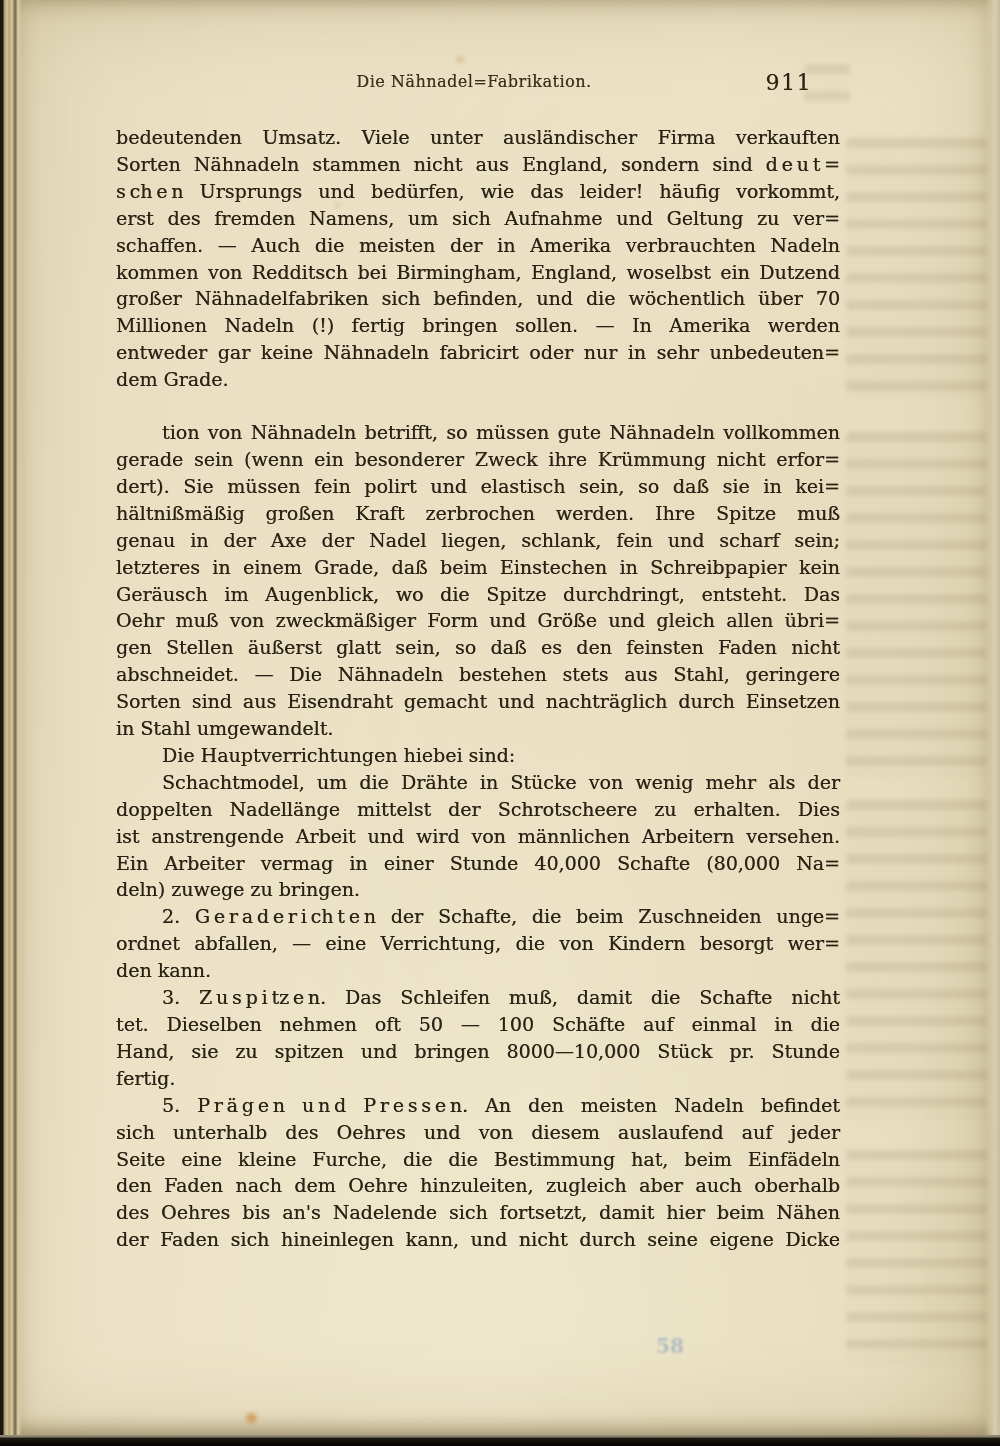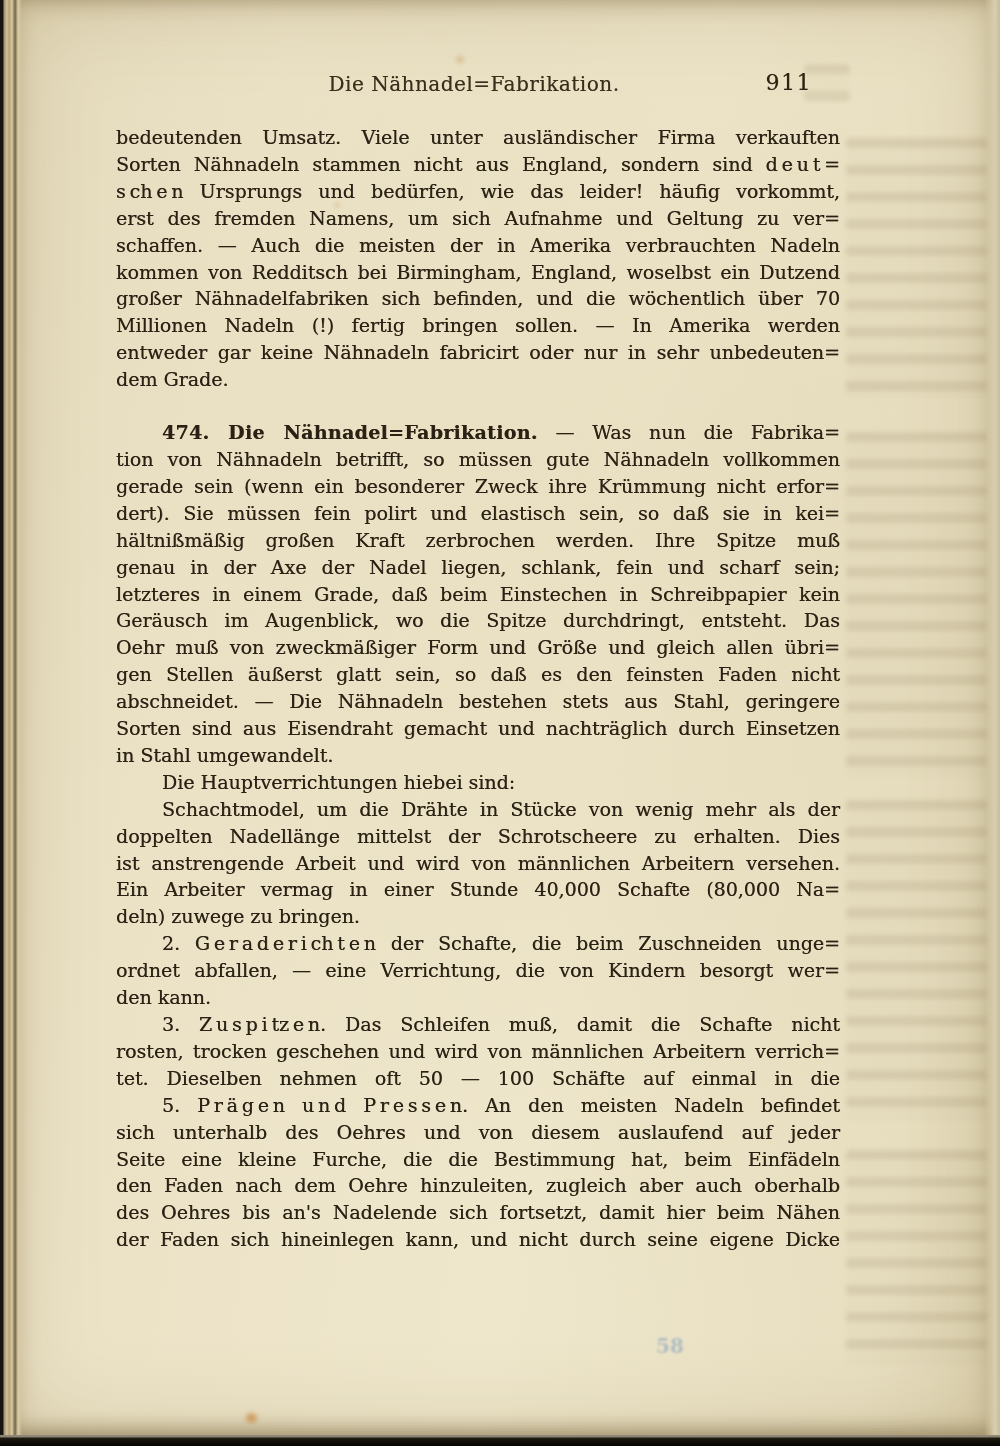--- a/index.html
+++ b/index.html
@@ -39,21 +39,21 @@
     position:absolute;right:0;top:0;bottom:9px;width:16px;
     background:linear-gradient(270deg,#c6bc9e 0px,#d9cfae 5px,rgba(238,230,206,0) 16px);
   }
 
   .running-header{
     position:absolute;left:108px;top:72px;width:724px;height:30px;
     color:#3a2d1b;
   }
   .header-title{
     display:block;text-align:center;
-    font-size:20px;letter-spacing:0.5px;
+    font-size:16px;letter-spacing:0.5px;
     text-shadow:0.3px 0 0 rgba(58,45,27,0.55);
   }
   .page-number{
     position:absolute;right:24px;top:-2px;
     font-size:22px;letter-spacing:1.5px;color:#2e2313;
     text-shadow:0.3px 0 0 rgba(46,35,19,0.6);
   }
 
   .text-block{
     position:absolute;left:112px;top:124px;width:724px;
@@ -115,21 +115,20 @@
           <div class="line">s ch e n Ursprungs und bedürfen, wie das leider! häufig vorkommt,</div>
           <div class="line">erst des fremden Namens, um sich Aufnahme und Geltung zu ver=</div>
           <div class="line">schaffen. — Auch die meisten der in Amerika verbrauchten Nadeln</div>
           <div class="line">kommen von Redditsch bei Birmingham, England, woselbst ein Dutzend</div>
           <div class="line">großer Nähnadelfabriken sich befinden, und die wöchentlich über 70</div>
           <div class="line">Millionen Nadeln (!) fertig bringen sollen. — In Amerika werden</div>
           <div class="line">entweder gar keine Nähnadeln fabricirt oder nur in sehr unbedeuten=</div>
           <div class="line last">dem Grade.</div>
         </div>
         <div class="para indent" style="margin-top: 26px;">
-          <div class="line"><span class="bold">474. Die Nähnadel=Fabrikation.</span><span> — Was nun die Fabrika=</span></div>
           <div class="line">tion von Nähnadeln betrifft, so müssen gute Nähnadeln vollkommen</div>
           <div class="line">gerade sein (wenn ein besonderer Zweck ihre Krümmung nicht erfor=</div>
           <div class="line">dert). Sie müssen fein polirt und elastisch sein, so daß sie in kei=</div>
           <div class="line">hältnißmäßig großen Kraft zerbrochen werden. Ihre Spitze muß</div>
           <div class="line">genau in der Axe der Nadel liegen, schlank, fein und scharf sein;</div>
           <div class="line">letzteres in einem Grade, daß beim Einstechen in Schreibpapier kein</div>
           <div class="line">Geräusch im Augenblick, wo die Spitze durchdringt, entsteht. Das</div>
           <div class="line">Oehr muß von zweckmäßiger Form und Größe und gleich allen übri=</div>
           <div class="line">gen Stellen äußerst glatt sein, so daß es den feinsten Faden nicht</div>
           <div class="line">abschneidet. — Die Nähnadeln bestehen stets aus Stahl, geringere</div>
@@ -146,22 +145,23 @@
           <div class="line">Ein Arbeiter vermag in einer Stunde 40,000 Schafte (80,000 Na=</div>
           <div class="line last">deln) zuwege zu bringen.</div>
         </div>
         <div class="para indent">
           <div class="line">2. G e r a d e r i ch t e n der Schafte, die beim Zuschneiden unge=</div>
           <div class="line">ordnet abfallen, — eine Verrichtung, die von Kindern besorgt wer=</div>
           <div class="line last">den kann.</div>
         </div>
         <div class="para indent">
           <div class="line">3. Z u s p i tz e n. Das Schleifen muß, damit die Schafte nicht</div>
-          <div class="line">rosten, trocken geschehen und wird von männlichen Arbeitern verrich=</div>
           <div class="line">tet. Dieselben nehmen oft 50 — 100 Schäfte auf einmal in die</div>
+          <div class="line">Hand, sie zu spitzen und bringen 8000—10,000 Stück pr. Stunde</div>
+          <div class="line last">fertig.</div>
         </div>
         <div class="para indent">
           <div class="line">5. P r ä g e n u n d P r e s s e n. An den meisten Nadeln befindet</div>
           <div class="line">sich unterhalb des Oehres und von diesem auslaufend auf jeder</div>
           <div class="line">Seite eine kleine Furche, die die Bestimmung hat, beim Einfädeln</div>
           <div class="line">den Faden nach dem Oehre hinzuleiten, zugleich aber auch oberhalb</div>
           <div class="line">des Oehres bis an's Nadelende sich fortsetzt, damit hier beim Nähen</div>
           <div class="line">der Faden sich hineinlegen kann, und nicht durch seine eigene Dicke</div>
         </div>
       </div>

